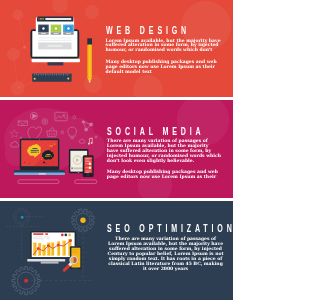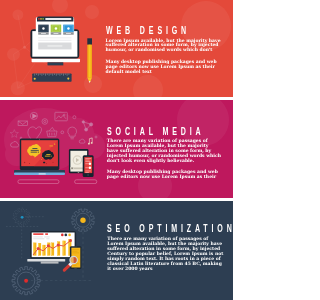--- a/index.html
+++ b/index.html
@@ -1,21 +1,21 @@
 <!DOCTYPE html>
 <html><head>
 <meta charset="utf-8">
 <style>
   html,body{margin:0;padding:0;background:#fff;}
   body{width:233px;height:300px;overflow:hidden;font-family:"Liberation Sans",sans-serif;}
   .panel{position:relative;width:233px;overflow:hidden;}
   #p1{height:97px;background:#e4493a;}
   .gap{height:3px;background:#fff;}
   #p2{height:98px;background:#be185d;}
-  #p3{height:99px;background:#2d3e52;}
+  #p3{height:99px;background:#2d3e52;text-align:center;}
   .deco{position:absolute;left:0;top:0;}
   .art{position:absolute;left:0;top:0;}
   .txt{position:absolute;}
   .title{color:#fff;font-weight:bold;font-size:10.7px;line-height:11px;white-space:nowrap;
          font-family:"Liberation Sans",sans-serif;}
   .title span{display:inline-block;transform:scaleX(0.66);transform-origin:left center;
               letter-spacing:5.85px;}
   .body{color:#fff;font-weight:bold;font-size:4.5px;line-height:4.95px;margin:0;
         font-family:"DejaVu Serif",serif;}
   #t1{left:105.6px;top:24.5px;width:115.5px;}

